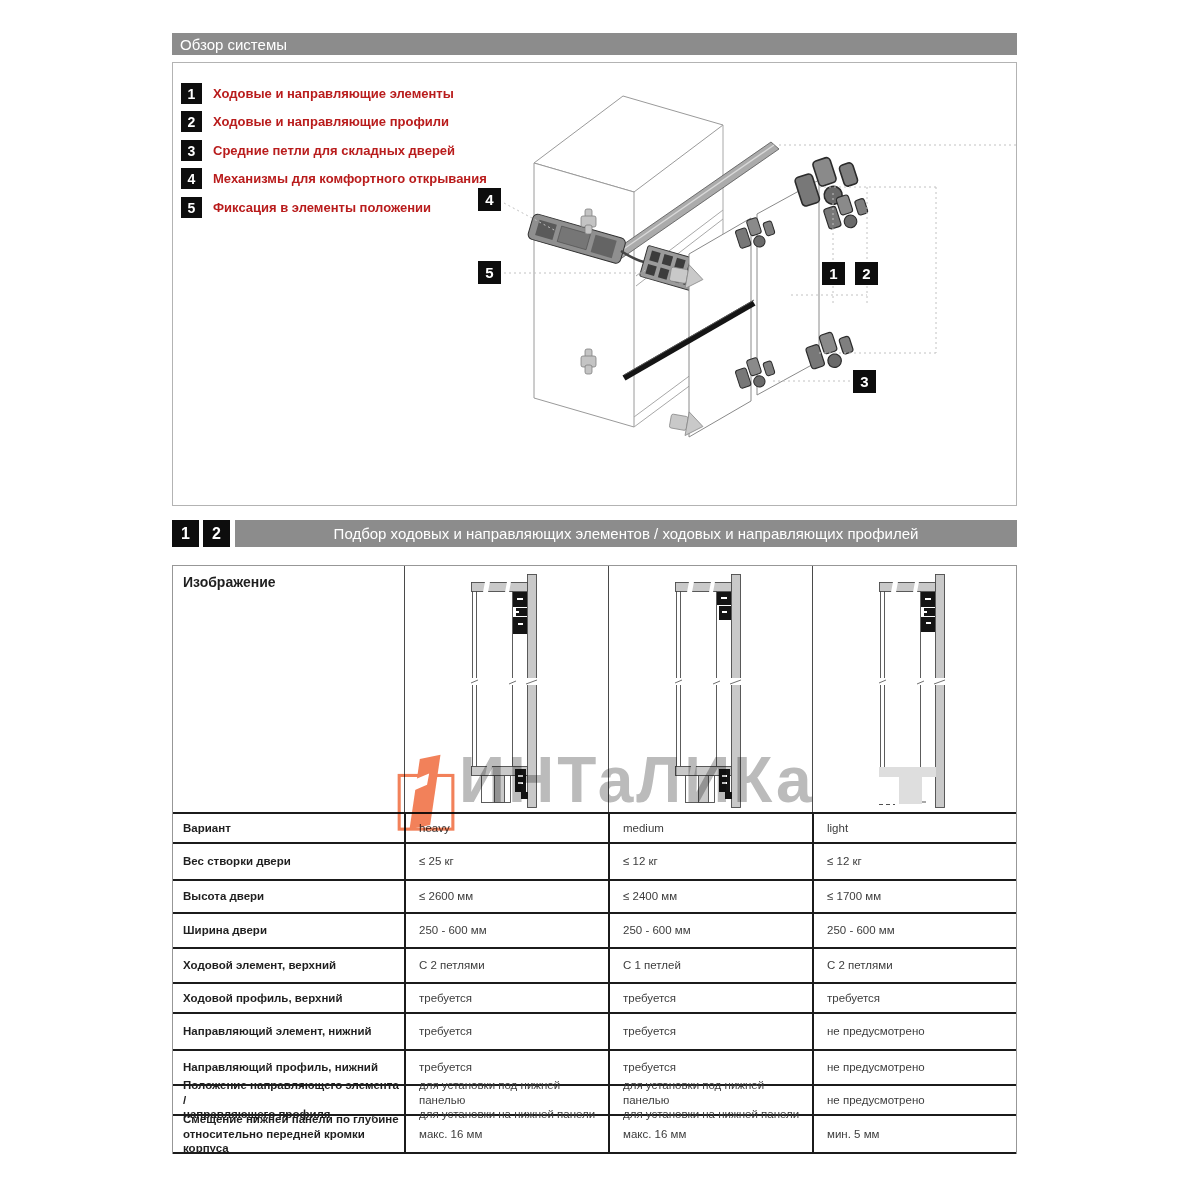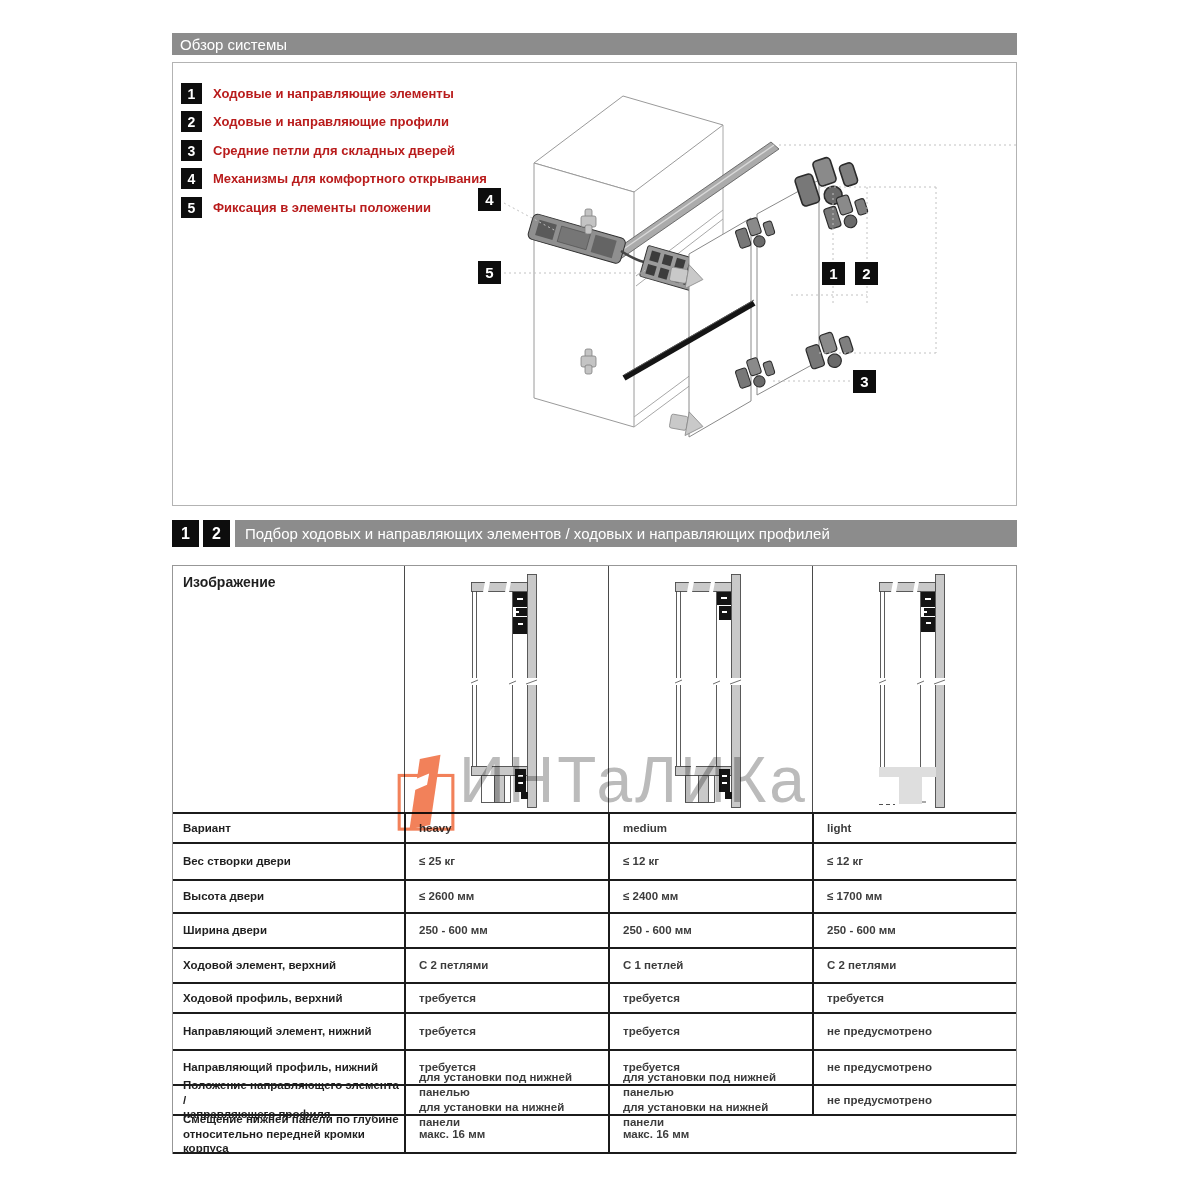--- a/index.html
+++ b/index.html
@@ -18,24 +18,24 @@
   .obox{border:1px solid #b3b3b3;box-sizing:border-box;}
   
   .ptable{position:absolute;left:172px;top:565px;width:845px;border:1px solid #979797;border-bottom:none;box-sizing:border-box;background:transparent;}
   .imgrow{height:248px;display:flex;border-bottom:2px solid #1b1b1b;box-sizing:border-box;}
   .icellL{width:231px;position:relative;box-sizing:border-box;}
   .icell{width:204px;border-left:1px solid #4a4a4a;display:flex;align-items:flex-start;justify-content:center;padding-top:8px;box-sizing:border-box;}
   .imglabel{position:absolute;left:10px;top:8px;font-size:14px;font-weight:700;color:#1f1f1f;}
   .trow{display:flex;border-bottom:2px solid #1b1b1b;box-sizing:border-box;}
   .tcell{box-sizing:border-box;display:flex;align-items:center;font-size:11.5px;color:#3c3c3c;white-space:pre-line;line-height:1.3;}
   .tcell.lbl{width:231px;font-weight:700;color:#1f1f1f;padding-left:10px;}
-  .tcell.val{width:204px;padding-left:13px;border-left:2px solid #1b1b1b;font-weight:bold;}
+  .tcell.val{width:204px;padding-left:13px;border-left:2px solid #1b1b1b;}
   
   .wmark{pointer-events:none;mix-blend-mode:multiply;}
-  .wmtext{position:absolute;left:66px;top:0px;font-size:64px;font-weight:400;color:#b4b4b4;letter-spacing:3px;line-height:1;opacity:.9;}
+  .wmtext{position:absolute;left:66px;top:0px;font-size:64px;font-weight:700;color:#b4b4b4;letter-spacing:3px;line-height:1;opacity:.9;}
 </style>
 </head>
 <body>
 
 <div class="abs hbar" style="left:172px;top:33px;width:845px;height:22px;padding-left:8px;font-size:15px;">
   <span>Обзор системы</span>
 </div>
 
 <div class="abs obox" style="left:172px;top:62px;width:845px;height:444px;">
 
@@ -151,21 +151,21 @@
 </div>
 
 <div class="dmark" style="left:478px;top:188px;">4</div>
 <div class="dmark" style="left:478px;top:261px;">5</div>
 <div class="dmark" style="left:822px;top:262px;">1</div>
 <div class="dmark" style="left:855px;top:262px;">2</div>
 <div class="dmark" style="left:853px;top:370px;">3</div>
 
 <div class="abs nsq hsq" style="left:172px;top:520px;">1</div>
 <div class="abs nsq hsq" style="left:203px;top:520px;">2</div>
-<div class="abs hbar" style="left:235px;top:520px;width:782px;height:27px;padding-left:10px;font-size:15px;">
+<div class="abs hbar" style="left:235px;top:520px;width:782px;height:27px;font-size:15px;justify-content:center;">
   <span>Подбор ходовых и направляющих элементов / ходовых и направляющих профилей</span>
 </div>
 
 <div class="ptable">
 
   <div class="imgrow">
     <div class="icellL">
       <span class="imglabel">Изображение</span>
     </div>
     <div class="icell">
@@ -334,20 +334,21 @@
 для установки на нижней панели</div>
     <div class="tcell val">для установки под нижней панелью
 для установки на нижней панели</div>
     <div class="tcell val">не предусмотрено</div>
   </div>
   <div class="trow" style="height:38px">
     <div class="tcell lbl">Смещение нижней панели по глубине
 относительно передней кромки корпуса</div>
     <div class="tcell val">макс. 16 мм</div>
     <div class="tcell val">макс. 16 мм</div>
+    <div class="tcell val">мин. 5 мм</div>
   </div>
 </div>
 
 <div class="abs wmark" style="left:393px;top:748px;width:440px;height:90px;">
   <svg width="64" height="82" viewBox="0 0 62 78" style="position:absolute;left:0;top:4px;">
     <rect x="6" y="22" width="52" height="52" fill="none" stroke="#F2815A" stroke-width="3"></rect>
     <polygon points="26,6 46,2 36,70 16,74" fill="#F2815A"></polygon>
     <polygon points="21,26 35,20 33,31 19,37" fill="#ffffff"></polygon>
   </svg>
   <span class="wmtext">ИНТаЛИКа</span>

